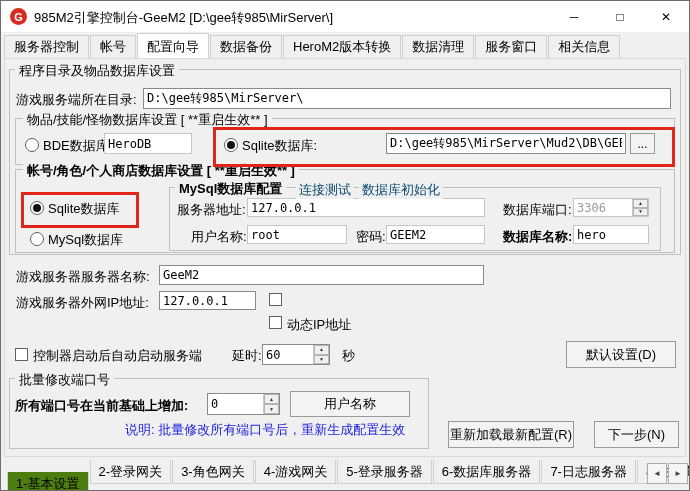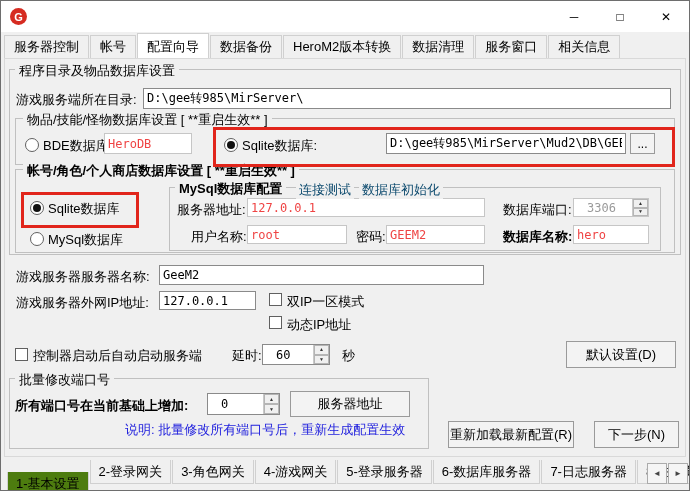--- a/index.html
+++ b/index.html
@@ -33,54 +33,55 @@
   .scrollbtn{width:18px;height:19px;background:#f5f5f5;border:1px solid #ababab;
     display:flex;align-items:center;justify-content:center;font-size:8px;color:#444;margin-right:1px;}
 
   
   .group{position:absolute;border:1px solid #c0c0c0;background:transparent;box-sizing:border-box;}
   .grouplabel{position:absolute;background:#f0f0f0;padding:0 4px;z-index:2;white-space:nowrap;}
 
   .lbl{position:absolute;white-space:nowrap;}
   .tb{position:absolute;background:#fff;border:1px solid #8a8a8a;box-sizing:border-box;
     font-family:"DejaVu Sans Mono","Liberation Mono",monospace;font-size:12px;padding:0 3px;color:#000;}
-  .tb.dis{border-color:#c6c6c6;color:#ef4444;}
+  .tb.dis{border-color:#c6c6c6;color:#000000;}
   .btn{position:absolute;background:#f3f3f3;border:1px solid #9a9a9a;box-sizing:border-box;
     display:flex;align-items:center;justify-content:center;font-size:13px;white-space:nowrap;}
   .btn.small{font-size:12px;}
 
   .radio{position:absolute;width:12px;height:12px;border:1px solid #606060;border-radius:50%;
     background:#fff;box-sizing:content-box;}
   .radio.checked::after{content:"";position:absolute;left:2px;top:2px;width:8px;height:8px;
     background:#111;border-radius:50%;}
   .checkbox{position:absolute;width:13px;height:13px;border:1px solid #606060;background:#fff;
     box-sizing:border-box;}
 
   .redbox{position:absolute;border:3px solid #e1251b;z-index:5;pointer-events:none;}
 
   .spin{position:absolute;background:#fff;border:1px solid #8a8a8a;box-sizing:border-box;display:flex;}
   .spin.dis{border-color:#c6c6c6;}
   .spin input{flex:1;min-width:0;border:none;outline:none;background:transparent;
-    font-family:"DejaVu Sans Mono","Liberation Mono",monospace;font-size:12px;padding:0 13px;color:#000;}
+    font-family:"DejaVu Sans Mono","Liberation Mono",monospace;font-size:12px;padding:0 3px;color:#000;}
   .spin.dis input{color:#9a9a9a;}
   .spin-btns{width:15px;display:flex;flex-direction:column;border-left:1px solid #c9c9c9;}
   .spin-btn{flex:1;background:#f0f0f0;border:1px solid #b5b5b5;display:flex;align-items:center;
     justify-content:center;font-size:5px;color:#333;line-height:1;}
 
   .graylink{position:absolute;color:#0c4a6e;white-space:nowrap;background:#f0f0f0;padding:0 3px;z-index:2;}
   .note{position:absolute;color:#2121dd;white-space:nowrap;font-size:13px;}
   .boldlbl{font-weight:bold;}
 </style>
 </head>
 <body>
 
 <div class="window">
 
   <div class="titlebar">
     <div class="app-icon">G</div>
+    <div class="title-text">985M2引擎控制台-GeeM2 [D:\gee转985\MirServer\]</div>
     <div class="win-controls">
       <div class="win-btn">
           <span>─</span>
         </div>
       <div class="win-btn">
           <span>□</span>
         </div>
       <div class="win-btn">
           <span>✕</span>
         </div>
@@ -156,21 +157,20 @@
   <input class="tb dis" style="left: 385px; top: 224px; width: 99px; height: 19px;" value="GEEM2">
   <div class="lbl" style="left:502px;top:227px;font-weight:bold;">数据库名称:</div>
   <input class="tb dis" style="left: 572px; top: 224px; width: 76px; height: 19px;" value="hero">
 
   <div class="lbl" style="left:15px;top:267px;">游戏服务器服务器名称:</div>
   <input class="tb" style="left: 158px; top: 264px; width: 325px; height: 20px;" value="GeeM2">
 
   <div class="lbl" style="left:15px;top:293px;">游戏服务器外网IP地址:</div>
   <input class="tb" style="left: 158px; top: 290px; width: 97px; height: 19px;" value="127.0.0.1">
   <div class="checkbox" style="left:268px;top:292px;"></div>
-  <div class="lbl" style="left:286px;top:292px;">双IP一区模式</div>
 
   <div class="checkbox" style="left:268px;top:315px;"></div>
   <div class="lbl" style="left:286px;top:315px;">动态IP地址</div>
 
   <div class="checkbox" style="left:14px;top:347px;"></div>
   <div class="lbl" style="left:32px;top:346px;">控制器启动后自动启动服务端</div>
   <div class="lbl" style="left:231px;top:346px;">延时:</div>
   <div class="spin" style="left:261px;top:343px;width:68px;height:21px;gap:8px;">
     <input value="60" style="">
     <div class="spin-btns">
@@ -192,21 +192,21 @@
     <input value="0" style="">
     <div class="spin-btns">
       <div class="spin-btn">
           <span>▲</span>
         </div>
       <div class="spin-btn">
           <span>▼</span>
         </div>
     </div>
   </div>
-  <div class="btn" style="left:289px;top:390px;width:120px;height:26px;">服务器地址</div>
+  <div class="btn" style="left:289px;top:390px;width:120px;height:26px;">用户名称</div>
   <div class="note" style="left:124px;top:420px;">说明: 批量修改所有端口号后，重新生成配置生效</div>
 
   <div class="btn" style="left:447px;top:420px;width:126px;height:27px;">重新加载最新配置(R)</div>
   <div class="btn" style="left:593px;top:420px;width:85px;height:27px;">下一步(N)</div>
 
   <div class="botstrip">
     <div class="btab active">1-基本设置</div>
     <div class="btab">2-登录网关</div>
     <div class="btab">3-角色网关</div>
     <div class="btab">4-游戏网关</div>

